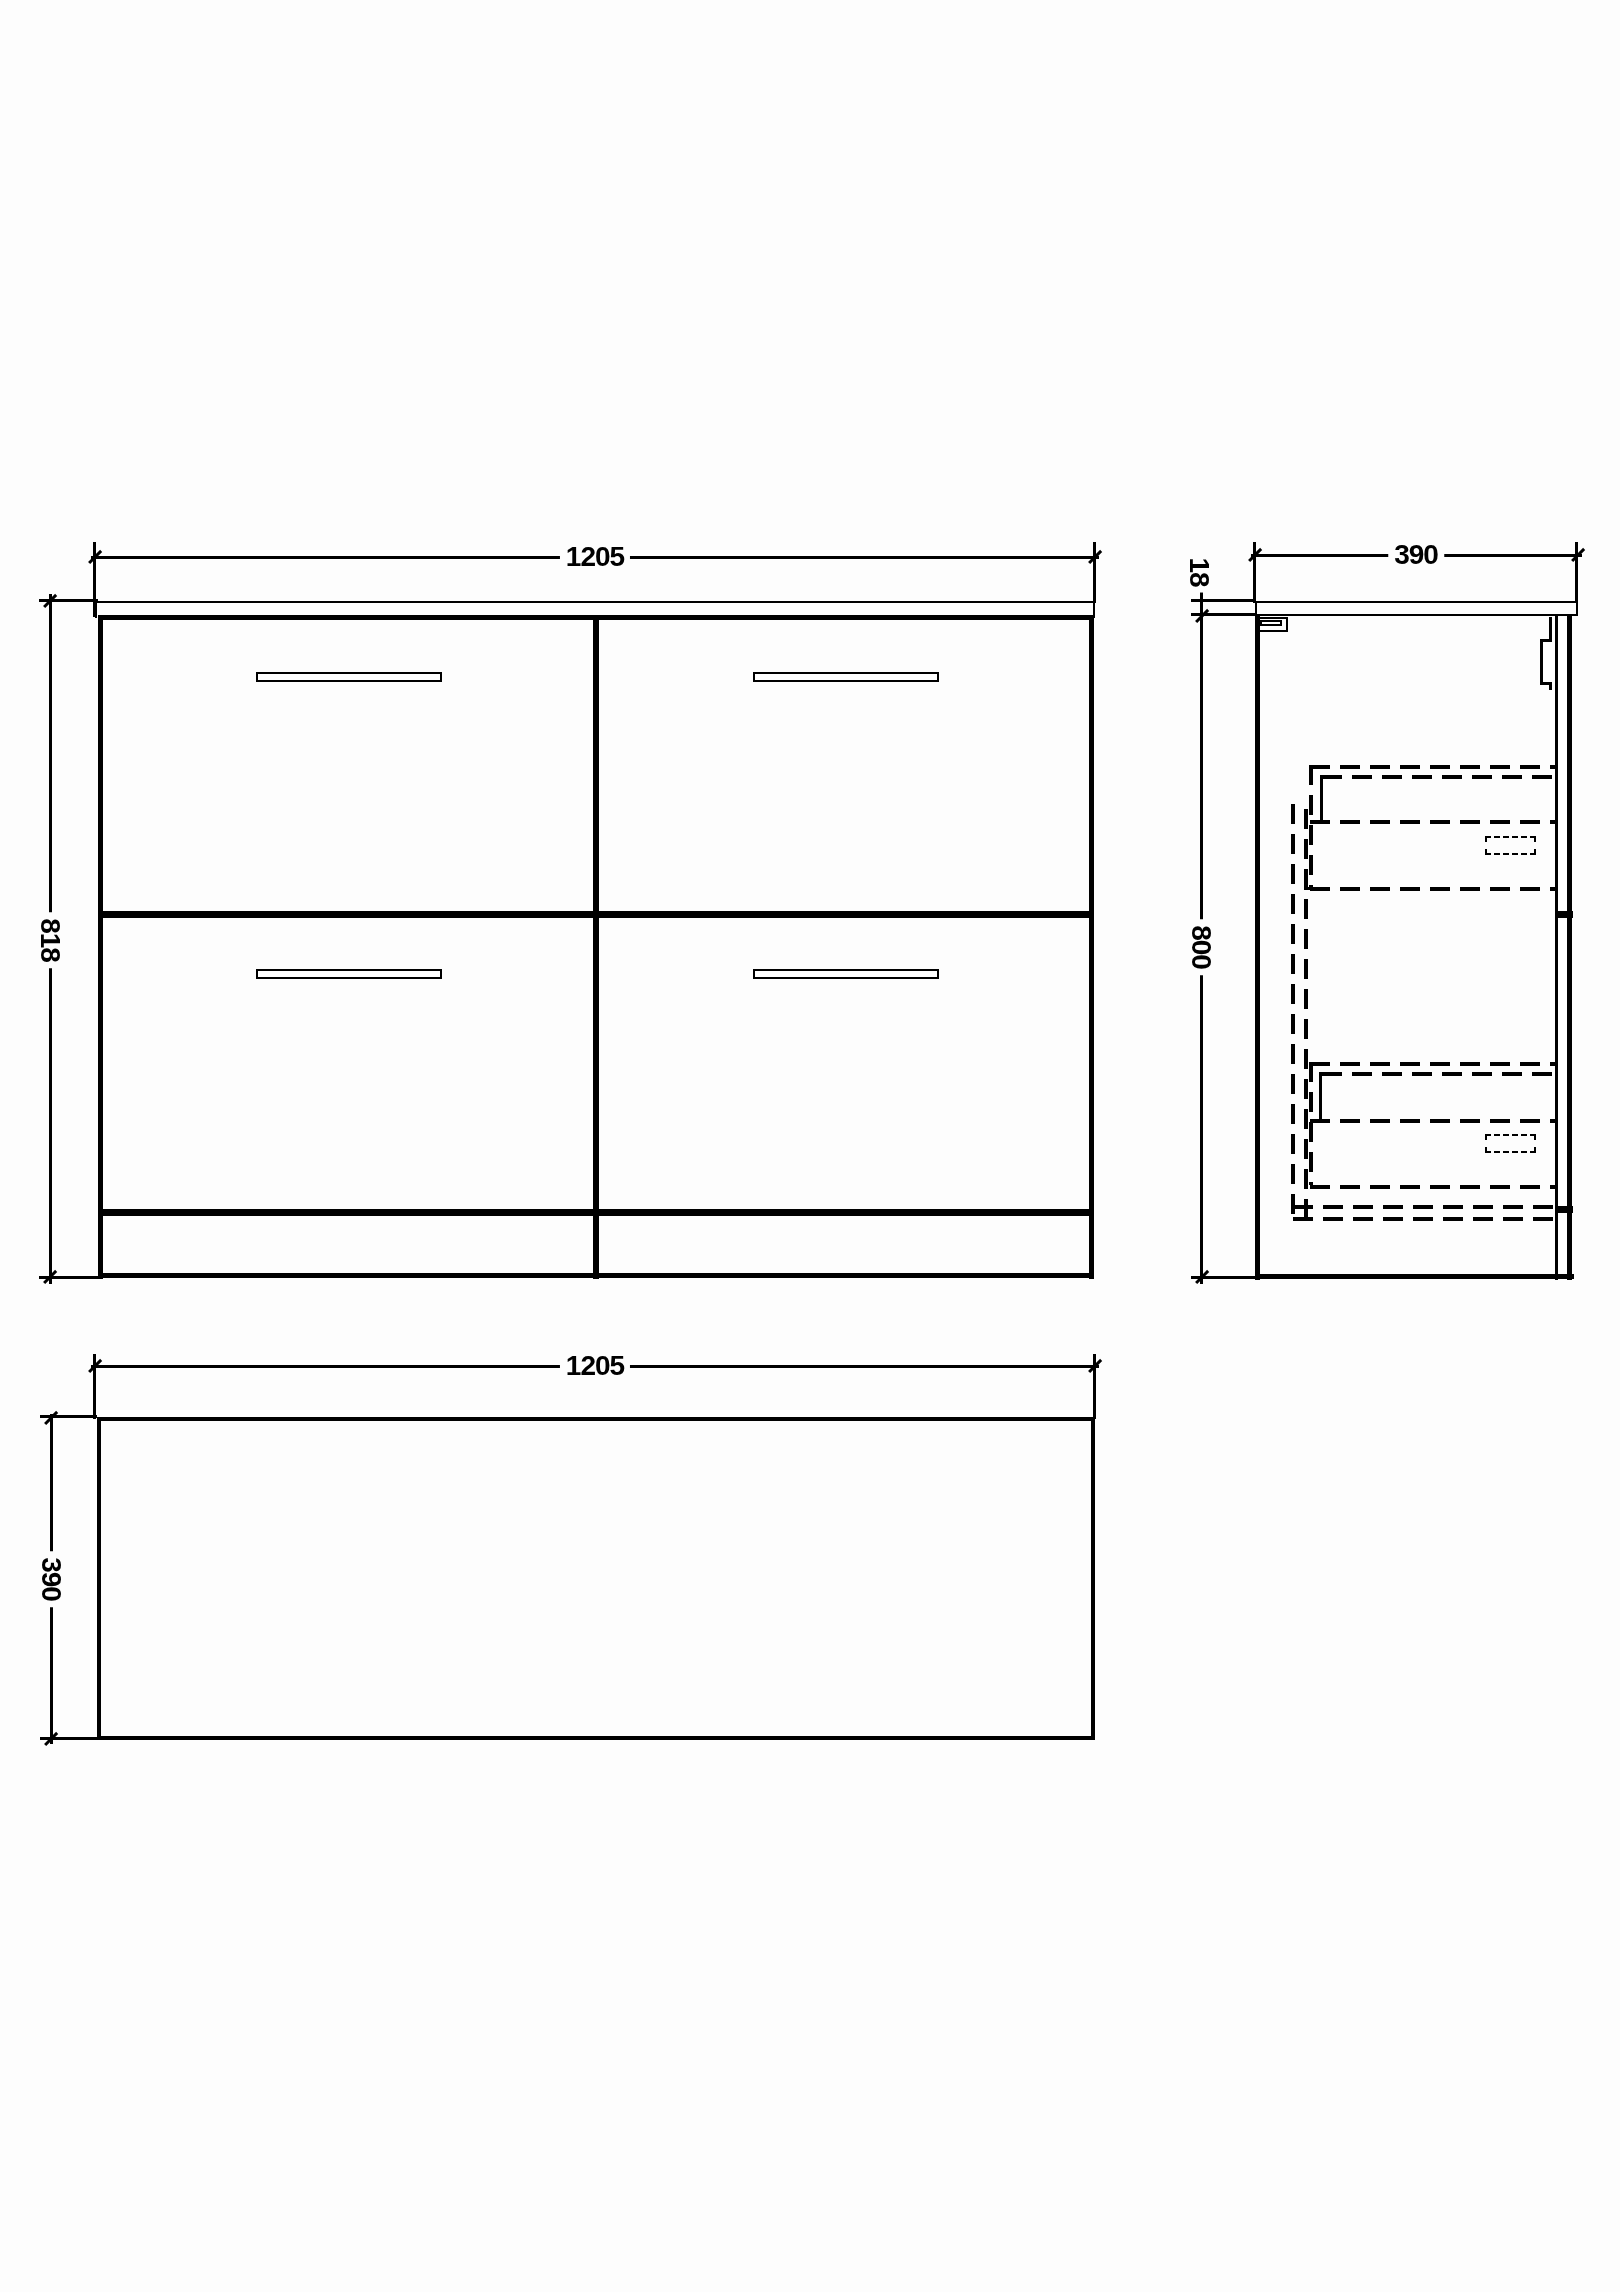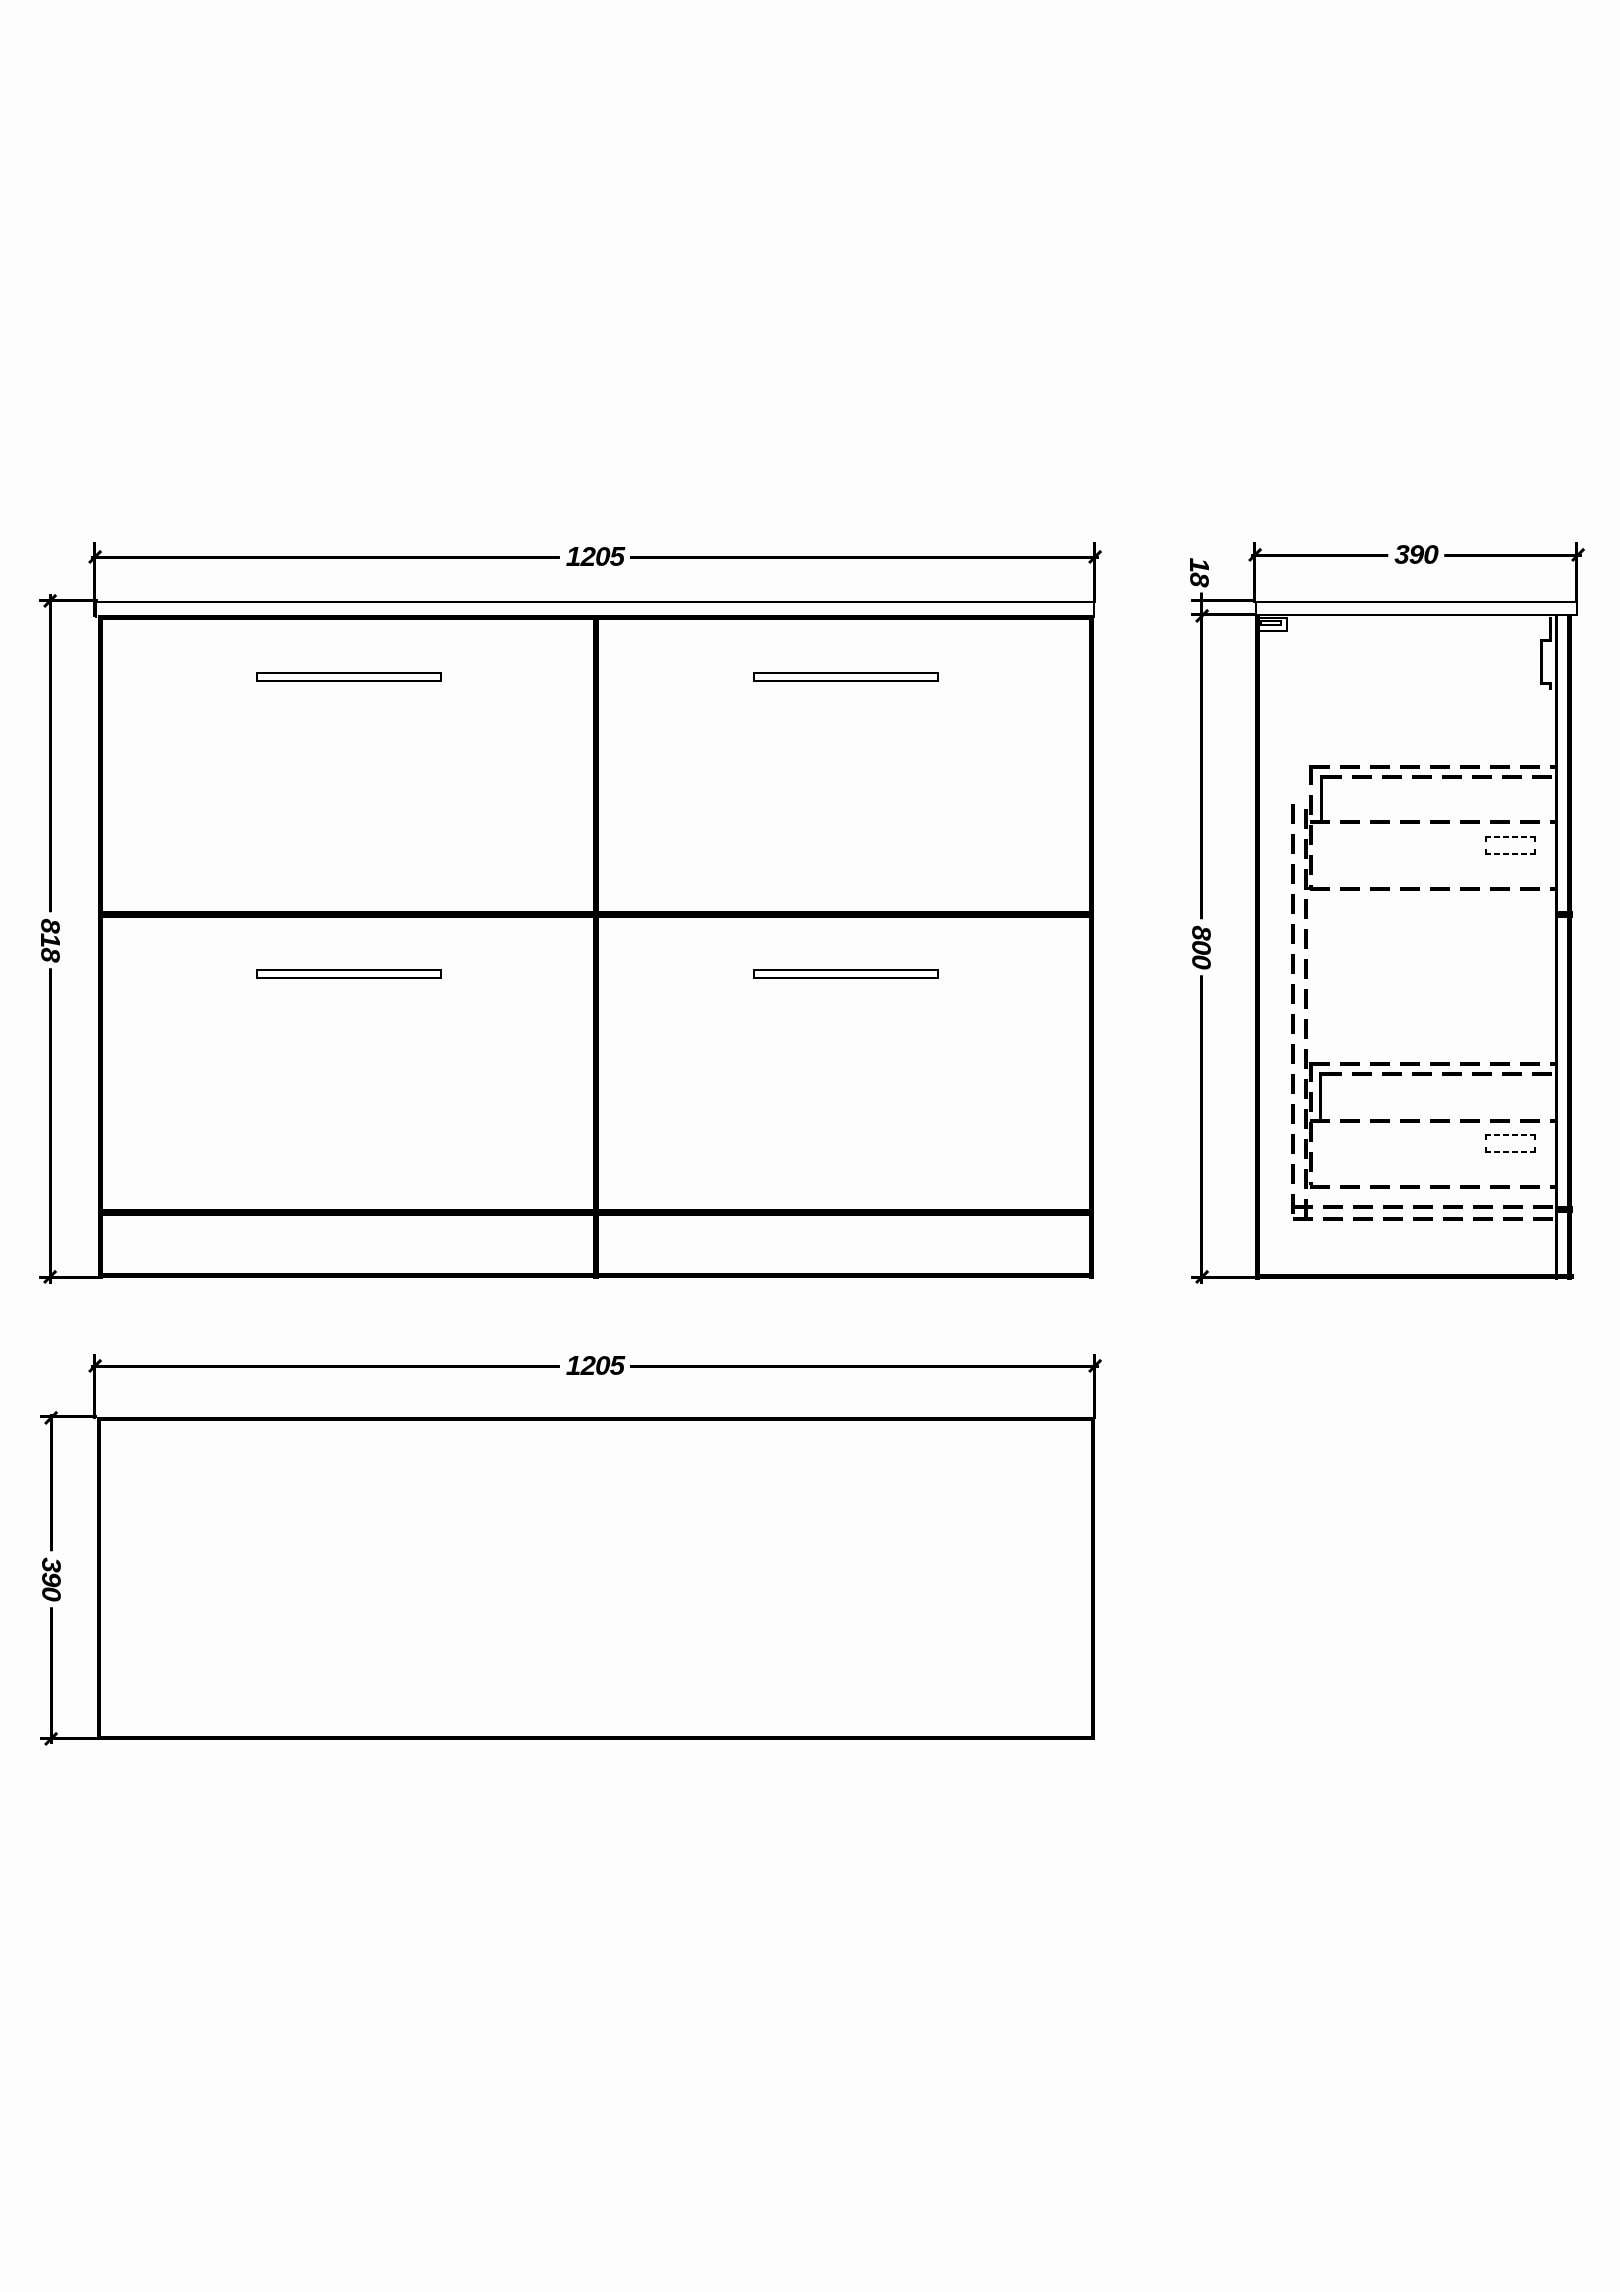--- a/index.html
+++ b/index.html
@@ -1,17 +1,17 @@
 <!DOCTYPE html>
 <html><head>
 <meta charset="utf-8">
 <style>
   html,body{margin:0;padding:0;background:#fff;}
   #canvas{position:relative;width:1620px;height:2293px;background:#fdfdfd;overflow:hidden;
-          font-family:"Liberation Sans",sans-serif;font-style:italic;}
+          font-family:"Liberation Sans",sans-serif;}
   #canvas *{box-sizing:border-box;}
   .abs{position:absolute;}
   .ln{position:absolute;background:#000;}
   .hd{position:absolute;background:repeating-linear-gradient(90deg,#000 0,#000 19.6px,transparent 19.6px,transparent 30px);}
   .vd{position:absolute;background:repeating-linear-gradient(180deg,#000 0,#000 19.6px,transparent 19.6px,transparent 30px);}
   .outline{position:absolute;border:2.9px solid #000;background:transparent;}
   .thick-outline{position:absolute;border:4.9px solid #000;background:transparent;}
   .handle{position:absolute;width:186px;height:9.8px;border:2.9px solid #000;background:#fff;}
   .dash-rect{position:absolute;border:2.9px dashed #000;background:transparent;}
   .dim-text{position:absolute;font-weight:bold;font-size:28px;line-height:1;letter-spacing:-1px;

